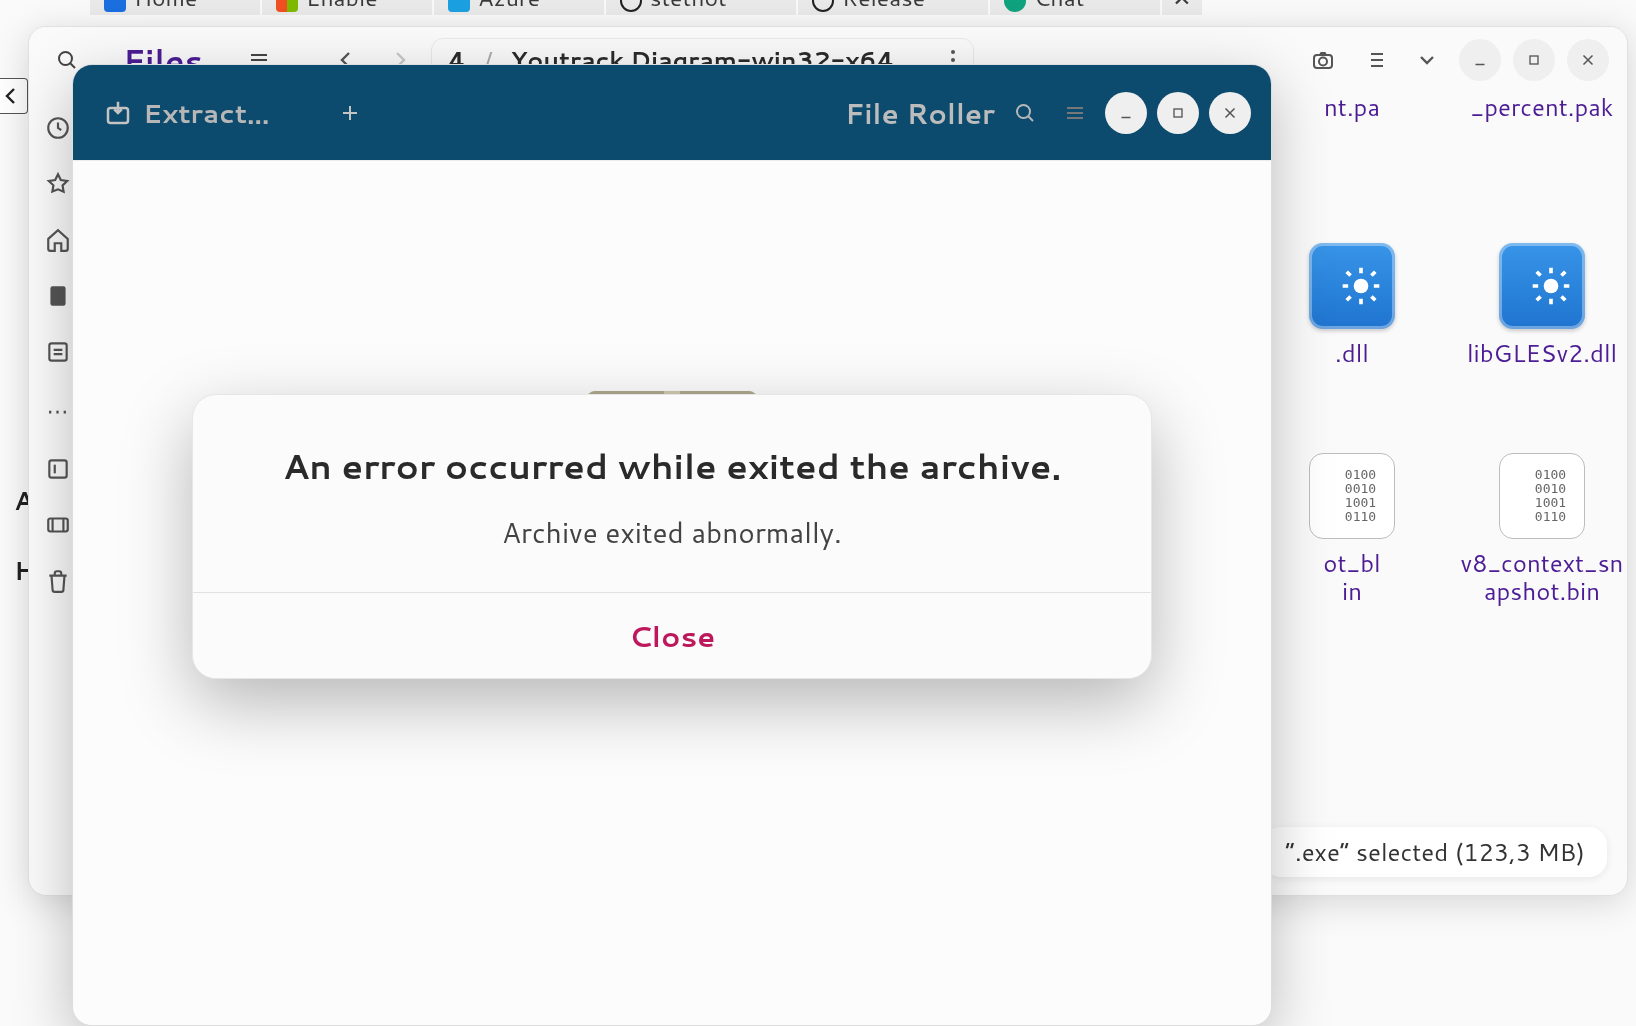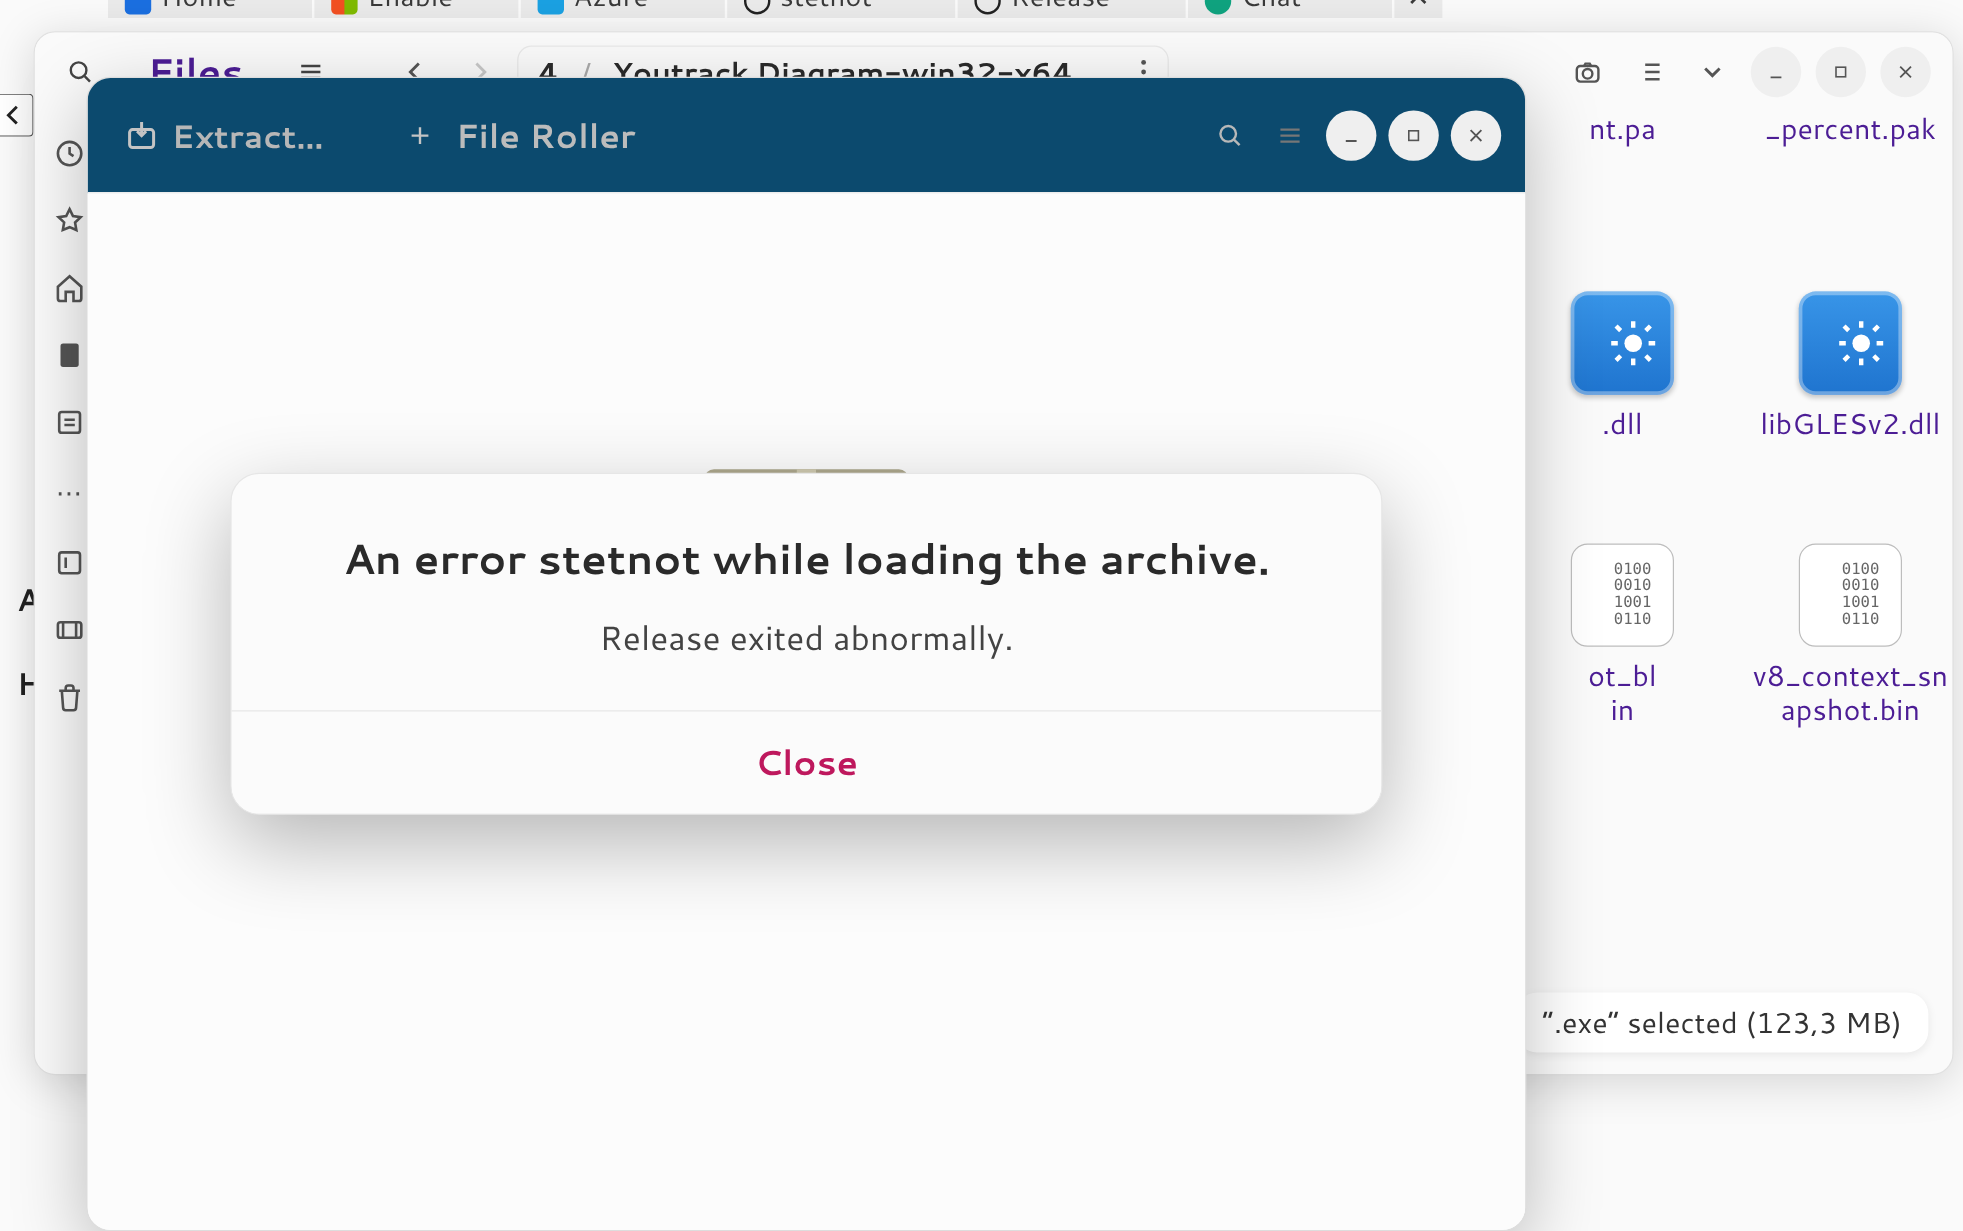--- a/index.html
+++ b/index.html
@@ -32,21 +32,21 @@
     .file-icon svg { width:44px; height:44px; }
     .file-label { font-size:24px; color:#4c1d95; line-height:28px; word-break:break-all; }
     .file-sel { background:#f4bca2; border-radius:14px; padding:10px 6px 14px; }
     .status-bar { position:absolute; right:20px; bottom:18px; background:#fff; border-radius:18px; padding:8px 22px; font-size:24px; color:#333; box-shadow:0 2px 8px rgba(0,0,0,.08); }
 
     
     .roller { position:absolute; top:64px; left:72px; width:1200px; height:962px; background:#fafafa; border-radius:20px; box-shadow:0 18px 60px rgba(0,0,0,.25); border:1px solid #ddd; overflow:hidden; }
     .roller-header { height:96px; display:flex; align-items:center; padding:0 20px; gap:10px; background:#0c4a6e; border-bottom:1px solid #ececec; }
     .extract-btn { display:flex; align-items:center; gap:10px; font-size:27px; font-weight:700; color:#b7b7b7; padding:4px 10px; }
     .extract-btn svg { width:30px; height:30px; }
-    .roller-title { flex:1; text-align:left; font-size:28px; font-weight:700; color:#bcbcbc; }
+    .roller-title { flex:1; text-align:right; font-size:28px; font-weight:700; color:#bcbcbc; }
     .roller-header .circle-btn { background:#efefef; color:#5a5a5a; }
 
     .roller-body { height:calc(100% - 78px); display:flex; flex-direction:column; align-items:center; justify-content:flex-start; padding-top:230px; background:#fcfcfc; }
     .box-illus { width:170px; height:140px; perspective:400px; margin-bottom:14px; position:relative; }
     .box-top { width:170px; height:28px; background:#aea98e; border-radius:8px 8px 0 0; position:absolute; top:0; left:0; }
     .box-flap { width:16px; height:28px; background:#cfcab0; position:absolute; top:0; left:77px; }
     .box-front { width:150px; height:110px; background:#d3cdb0; position:absolute; top:28px; left:10px; border-radius:0 0 10px 10px; }
     .roller-empty-title { font-size:44px; font-weight:800; color:#303030; }
     .roller-empty-sub { font-size:27px; color:#5a5a5a; margin-top:18px; }
 
@@ -307,20 +307,20 @@
         <div class="box-front"></div>
     </div>
     <div class="roller-empty-title">No Archive Opened</div>
     <div class="roller-empty-sub">Open an archive or create a new one.</div>
   </div>
 </div>
 
 <div class="dialog-overlay">
   <div class="dialog">
     <div class="dialog-body">
-      <div class="dialog-title">An error stetnot while loading the archive.</div>
-      <div class="dialog-msg">Release exited abnormally.</div>
+      <div class="dialog-title">An error occurred while exited the archive.</div>
+      <div class="dialog-msg">Archive exited abnormally.</div>
     </div>
     <div class="dialog-actions">
       <button class="dialog-btn">Close</button>
     </div>
   </div>
 </div>
 
 </body></html>

